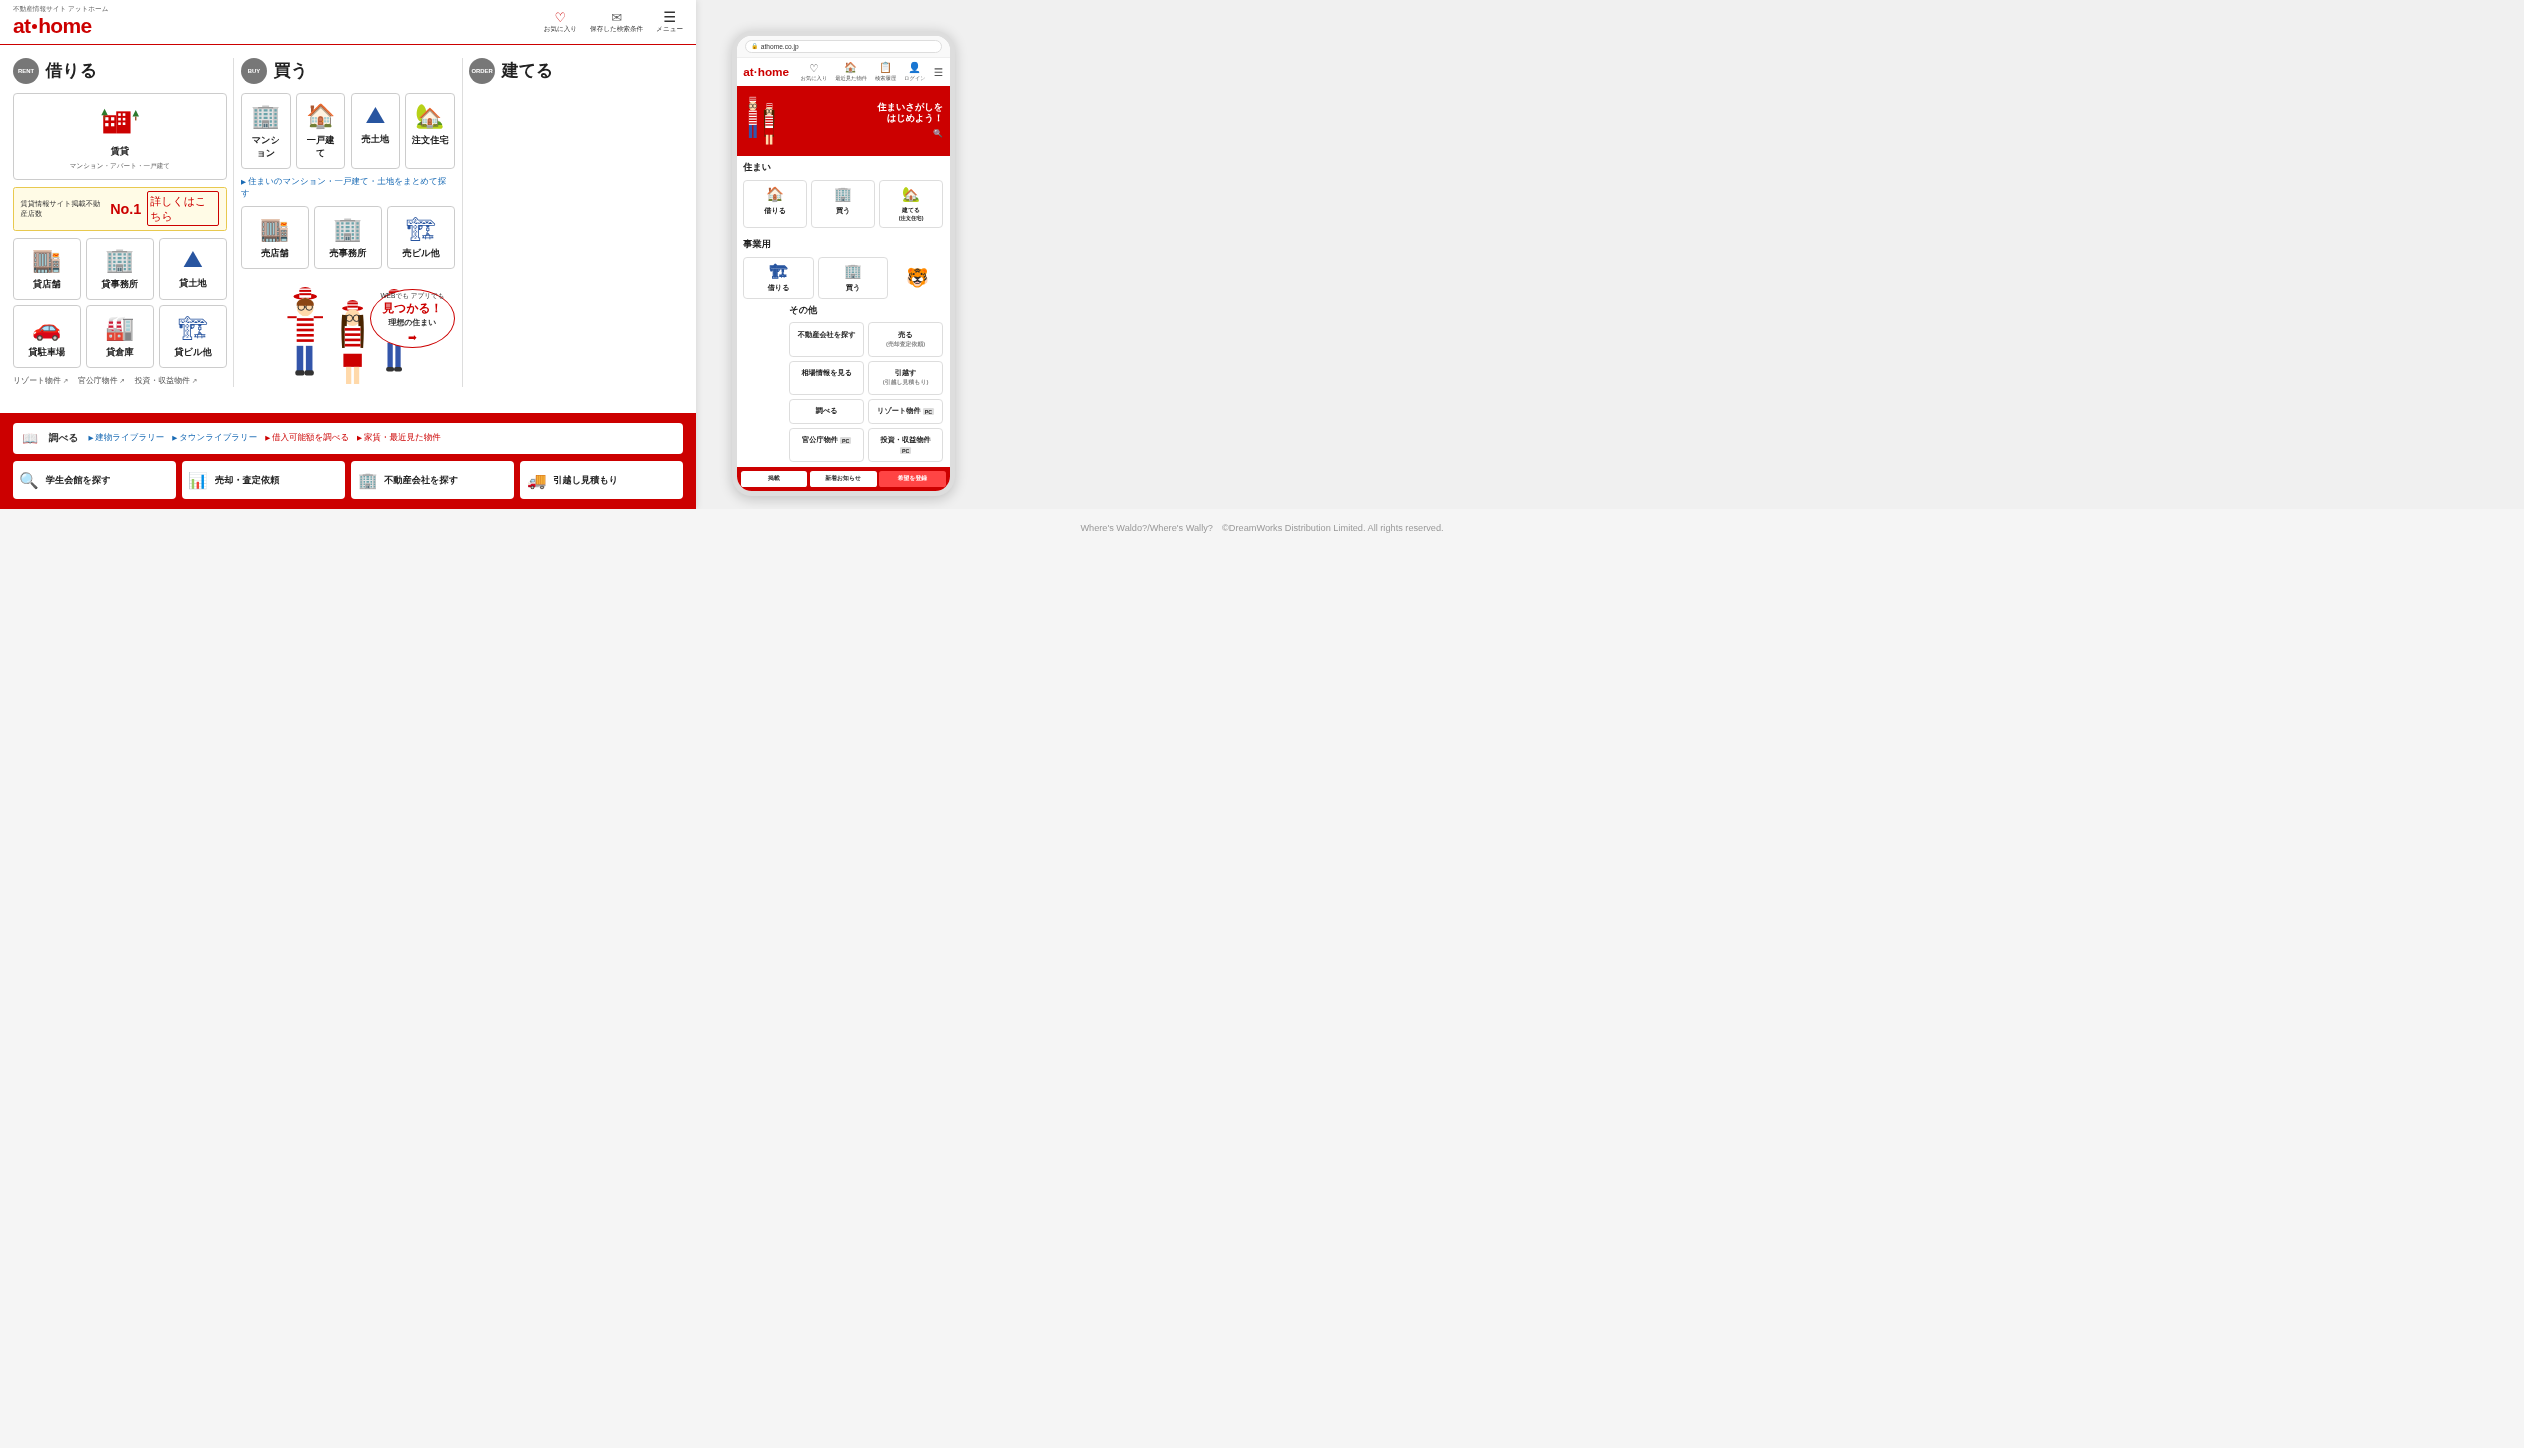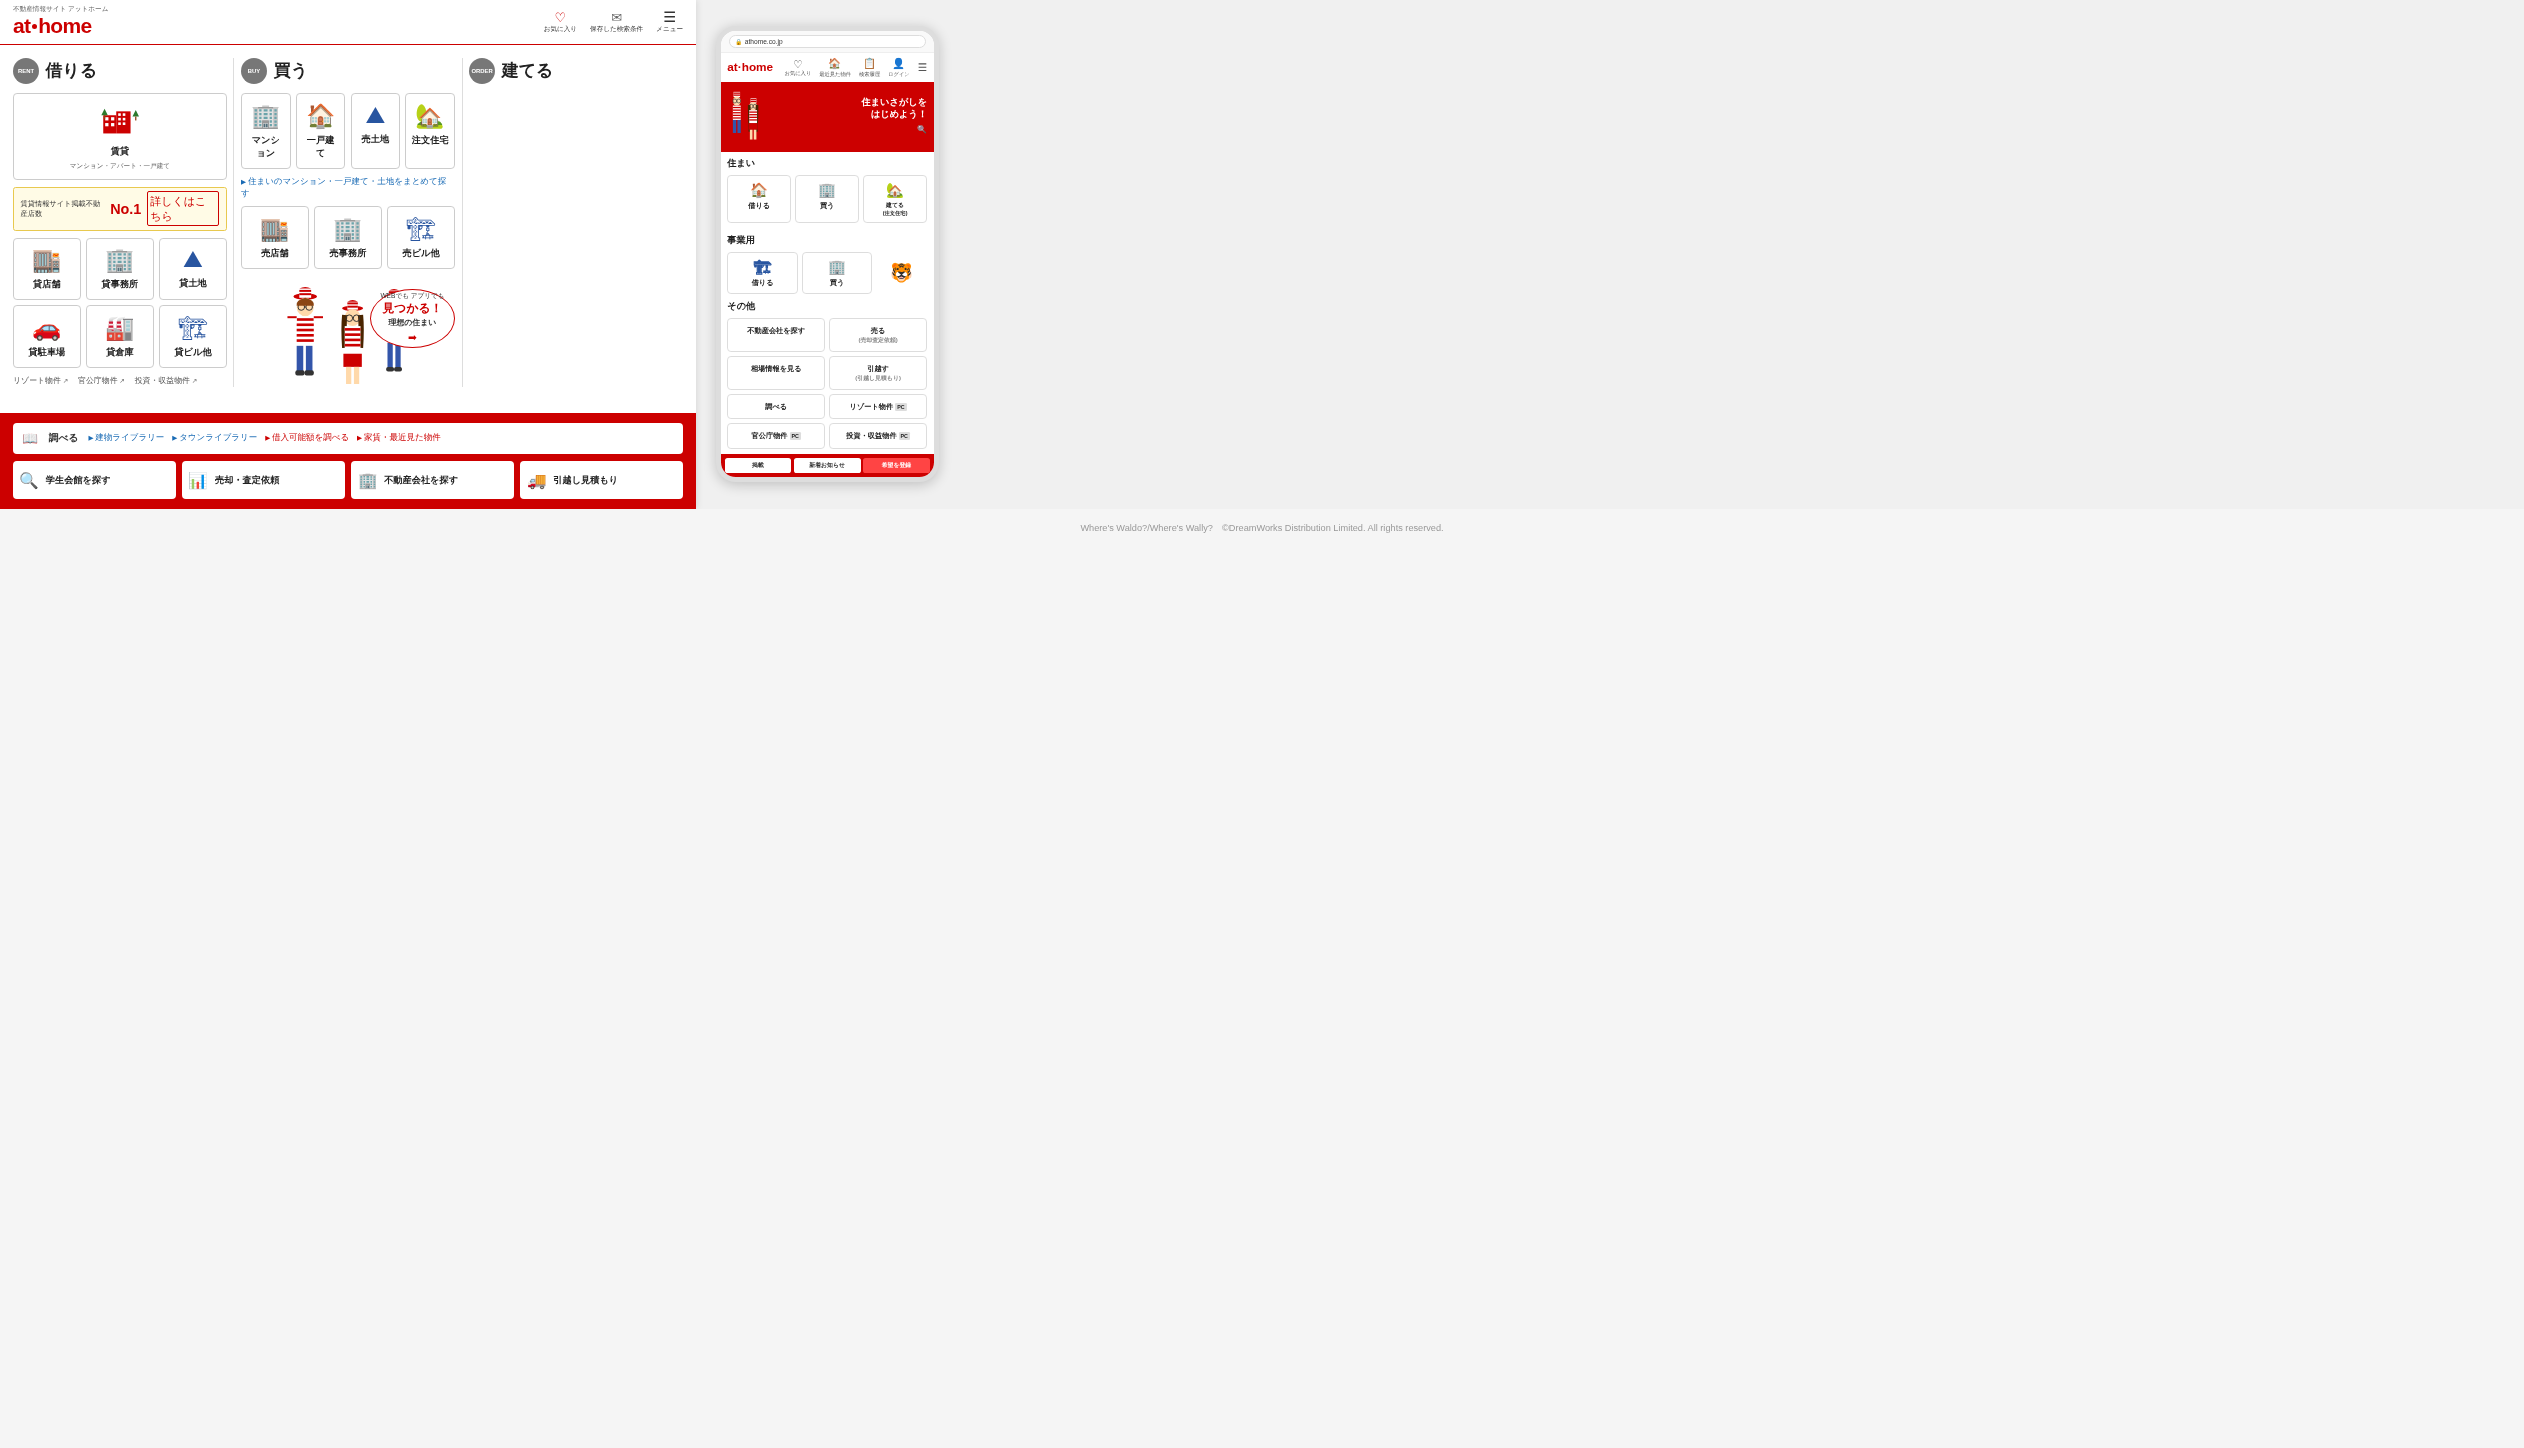--- a/index.html
+++ b/index.html
@@ -277,22 +277,22 @@
       padding: 13px;
       font-size: 9.2px;
       color: #999;
       background: #f5f5f5;
     }
 
     
     .page-wrapper {
       display: flex;
       flex-direction: row;
-      align-items: center;
-      gap: 0;
+      align-items: flex-end;
+      gap: 16px;
       background: #f0f0f0;
     }
     .desktop-wrapper {
       flex: 1;
       background: #fff;
       box-shadow: 1.3px 0 6.6px rgba(0,0,0,0.1);
       max-width: 696px;
     }
     .mobile-wrapper {
       width: 223px;
@@ -879,21 +879,21 @@
           </div>
           <div class="phone-card" style="flex:1;">
             <span class="ph-card-icon" style="color:#2855a0;">🏢</span>
             <span>買う</span>
           </div>
 
           <div style="flex:0.8; display:flex; align-items:center; justify-content:center; font-size:18.4px;">🐯</div>
         </div>
       </div>
 
-      <div class="phone-section" style="padding-top:0;">
+      <div class="phone-section" style="padding-top:0;margin-left:46px;">
         <div class="phone-section-title">その他</div>
         <div class="phone-other-grid">
           <div class="phone-other-btn">
             <span>不動産会社を探す</span>
           </div>
           <div class="phone-other-btn">
             <span>売る</span>
             <span class="sub">(売却査定依頼)</span>
           </div>
           <div class="phone-other-btn">

